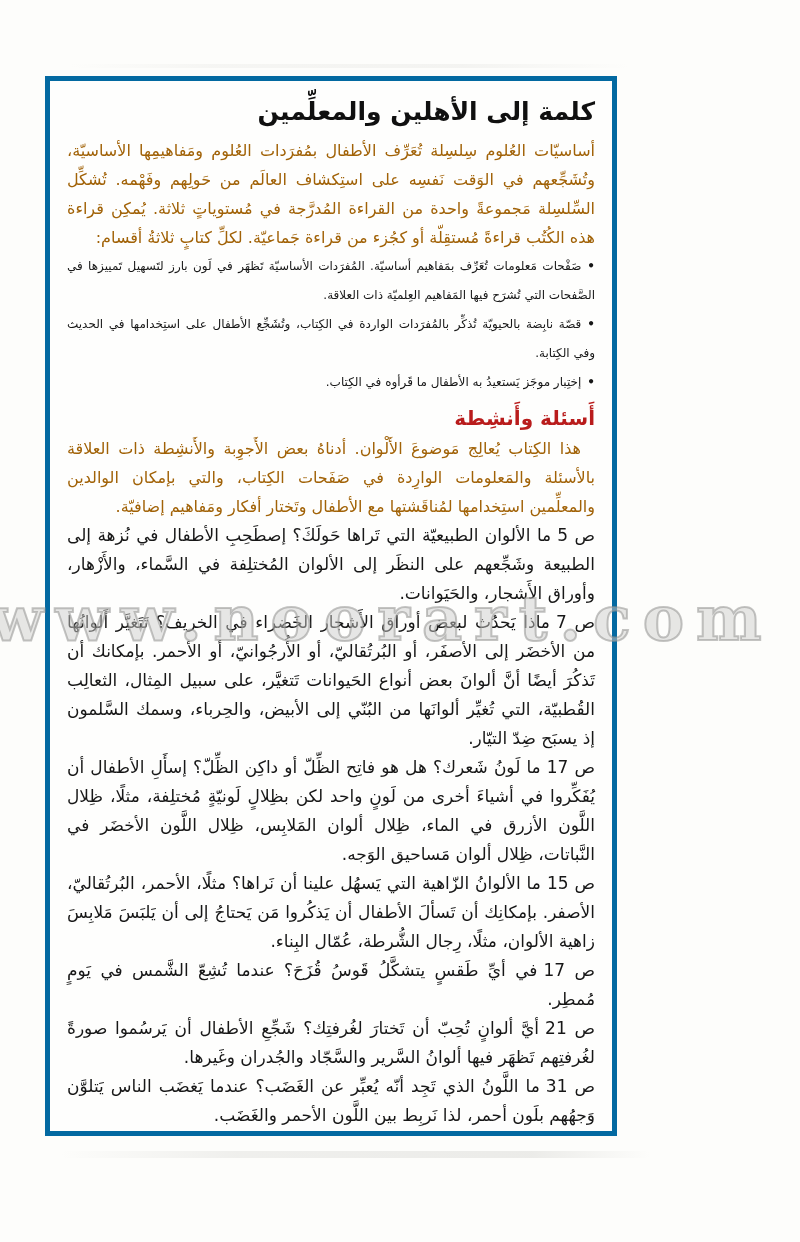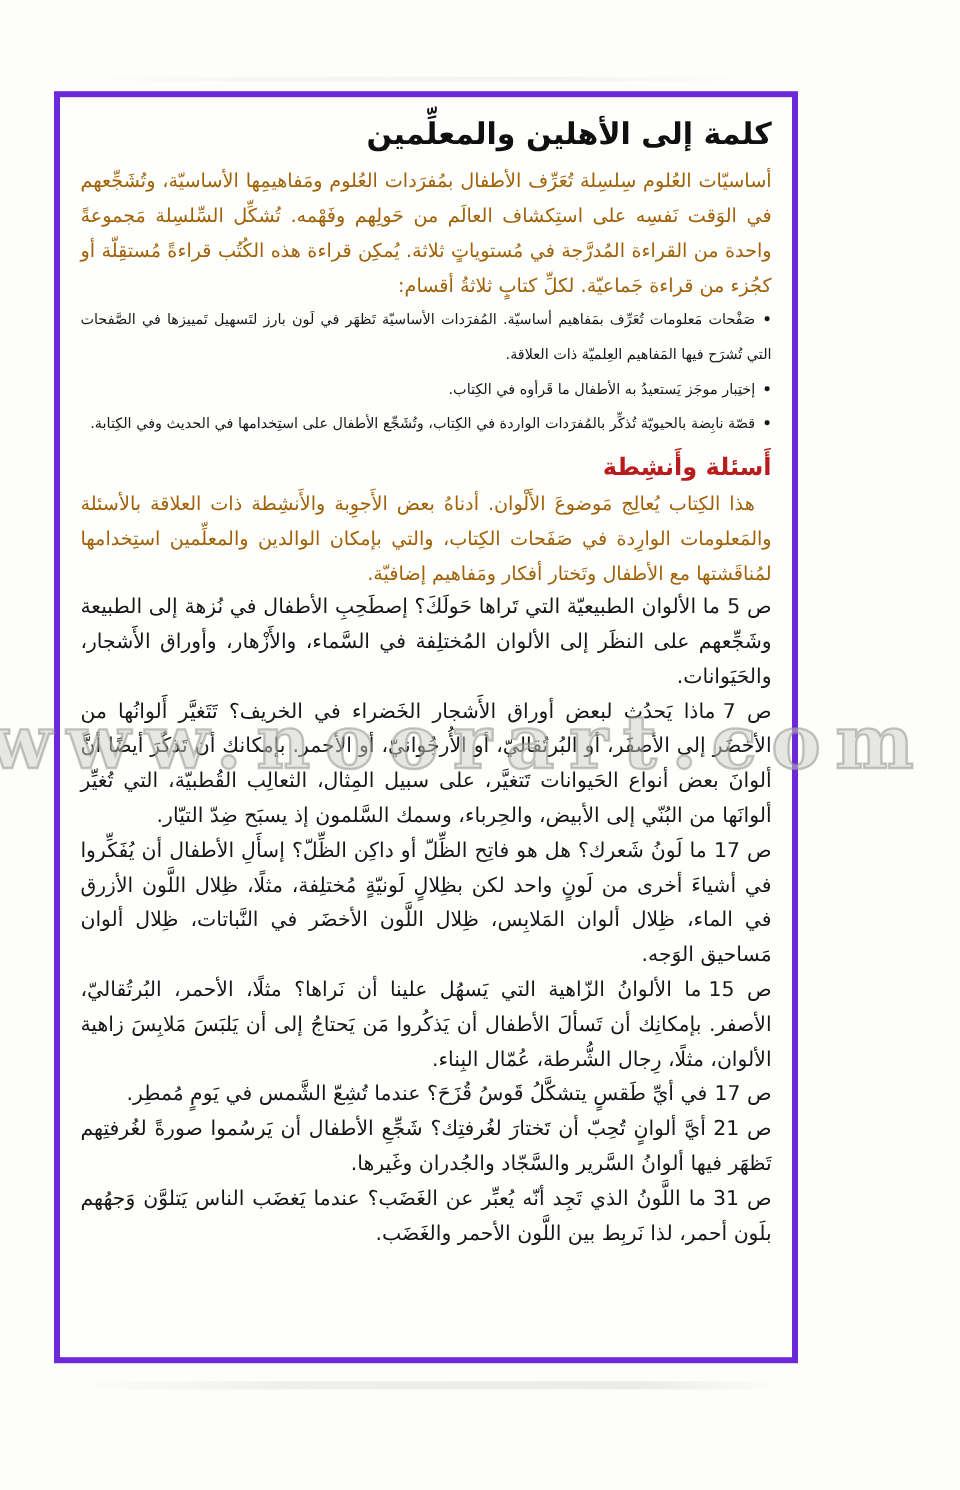--- a/index.html
+++ b/index.html
@@ -9,24 +9,24 @@
     height: 1242px;
     background: #fdfdfb;
     font-family: "DejaVu Sans", sans-serif;
     position: relative;
     overflow: hidden;
   }
   .page-frame {
     position: absolute;
     left: 45px;
     top: 76px;
-    width: 620px;
+    width: 572px;
     height: 1060px;
     box-sizing: border-box;
-    border: 5px solid #6d28d9;
+    border: 5px solid #0369a1;
     background: #fefefd;
     padding: 12px 17px 0 17px;
     direction: rtl;
   }
   .doc-title {
     font-size: 25px;
     font-weight: bold;
     color: #101010;
     text-align: right;
     margin: 4px 0 10px 0;
@@ -117,22 +117,22 @@
 <div class="scan-smudge-top"></div>
 
 <div class="page-frame">
 
   <h1 class="doc-title">كلمة إلى الأهلين والمعلِّمين</h1>
 
   <p class="body-par">أساسيّات العُلوم سِلسِلة تُعَرِّف الأطفال بمُفرَدات العُلوم ومَفاهيمِها الأساسيّة، وتُشَجِّعهم في الوَقت نَفسِه على استِكشاف العالَم من حَولِهم وفَهْمه. تُشكِّل السِّلسِلة مَجموعةً واحدة من القراءة المُدرَّجة في مُستوياتٍ ثلاثة. يُمكِن قراءة هذه الكُتُب قراءةً مُستقِلّة أو كجُزء من قراءة جَماعيّة. لكلِّ كتابٍ ثلاثةُ أقسام:</p>
 
   <div class="bullet-list">
     <p class="bullet-item"><span class="bullet-marker">•</span><span>صَفْحات مَعلومات تُعَرِّف بمَفاهيم أساسيّة. المُفرَدات الأساسيّة تَظهَر في لَون بارز لتَسهيل تَمييزها في الصَّفحات التي تُشرَح فيها المَفاهيم العِلميّة ذات العلاقة.</span></p>
+    <p class="bullet-item"><span class="bullet-marker">•</span><span>قصّة نابِضة بالحيويّة تُذكِّر بالمُفرَدات الواردة في الكِتاب، وتُشَجِّع الأطفال على استِخدامها في الحديث وفي الكِتابة.</span></p>
     <p class="bullet-item"><span class="bullet-marker">•</span><span>إختِبار موجَز يَستعيدُ به الأطفال ما قَرأوه في الكِتاب.</span></p>
-    <p class="bullet-item"><span class="bullet-marker">•</span><span>قصّة نابِضة بالحيويّة تُذكِّر بالمُفرَدات الواردة في الكِتاب، وتُشَجِّع الأطفال على استِخدامها في الحديث وفي الكِتابة.</span></p>
   </div>
 
   <h2 class="section-heading">أَسئلة وأَنشِطة</h2>
 
   <p class="body-par section-intro">هذا الكِتاب يُعالِج مَوضوعَ الأَلْوان. أدناهُ بعض الأَجوِبة والأَنشِطة ذات العلاقة بالأسئلة والمَعلومات الوارِدة في صَفَحات الكِتاب، والتي بإمكان الوالدين والمعلِّمين استِخدامها لمُناقَشتها مع الأطفال وتَختار أفكار ومَفاهيم إضافيّة.</p>
 
   <div>
     <p class="qa-item"><span class="qa-label">ص 5</span><span>ما الألوان الطبيعيّة التي تَراها حَولَكَ؟ إصطَحِبِ الأطفال في نُزهة إلى الطبيعة وشَجِّعهم على النظَر إلى الألوان المُختلِفة في السَّماء، والأَزْهار، وأوراق الأَشجار، والحَيَوانات.</span></p>
     <p class="qa-item"><span class="qa-label">ص 7</span><span>ماذا يَحدُث لبعض أوراق الأَشجار الخَضراء في الخريف؟ تَتَغيَّر أَلوانُها من الأخضَر إلى الأصفَر، أو البُرتُقاليّ، أو الأُرجُوانيّ، أو الأحمر. بإمكانك أن تَذكُرَ أيضًا أنَّ ألوانَ بعض أنواع الحَيوانات تَتغيَّر، على سبيل المِثال، الثعالِب القُطبيّة، التي تُغيِّر ألوانَها من البُنّي إلى الأبيض، والحِرباء، وسمك السَّلمون إذ يسبَح ضِدّ التيّار.</span></p>
     <p class="qa-item"><span class="qa-label">ص 17</span><span>ما لَونُ شَعرك؟ هل هو فاتِح الظِّلّ أو داكِن الظِّلّ؟ إسأَلِ الأطفال أن يُفَكِّروا في أشياءَ أخرى من لَونٍ واحد لكن بظِلالٍ لَونيّةٍ مُختلِفة، مثلًا، ظِلال اللَّون الأزرق في الماء، ظِلال ألوان المَلابِس، ظِلال اللَّون الأخضَر في النَّباتات، ظِلال ألوان مَساحيق الوَجه.</span></p>

